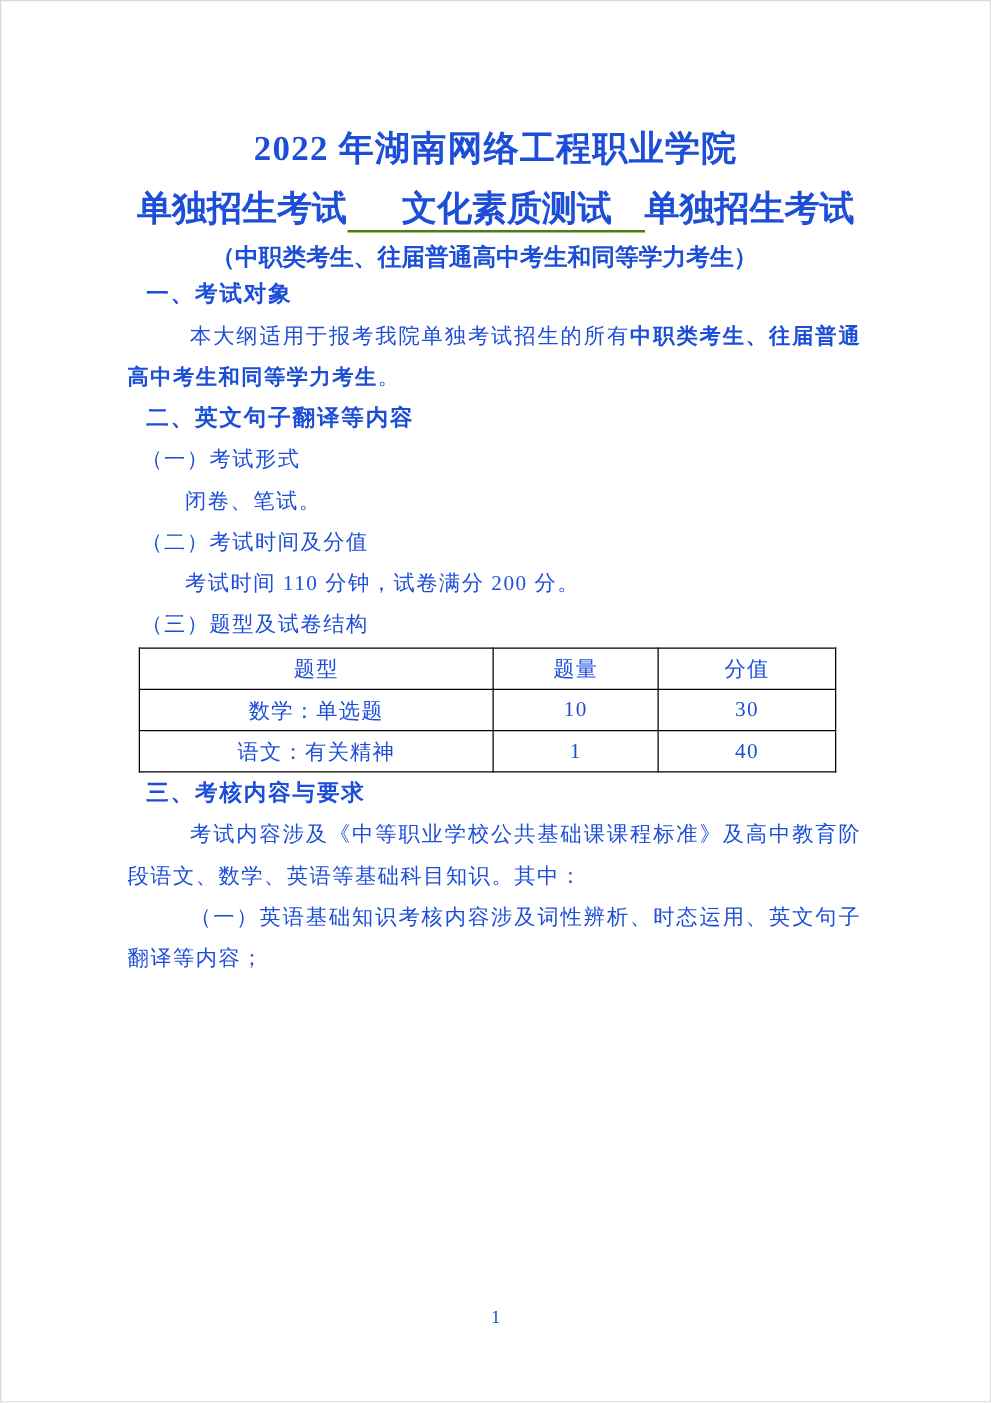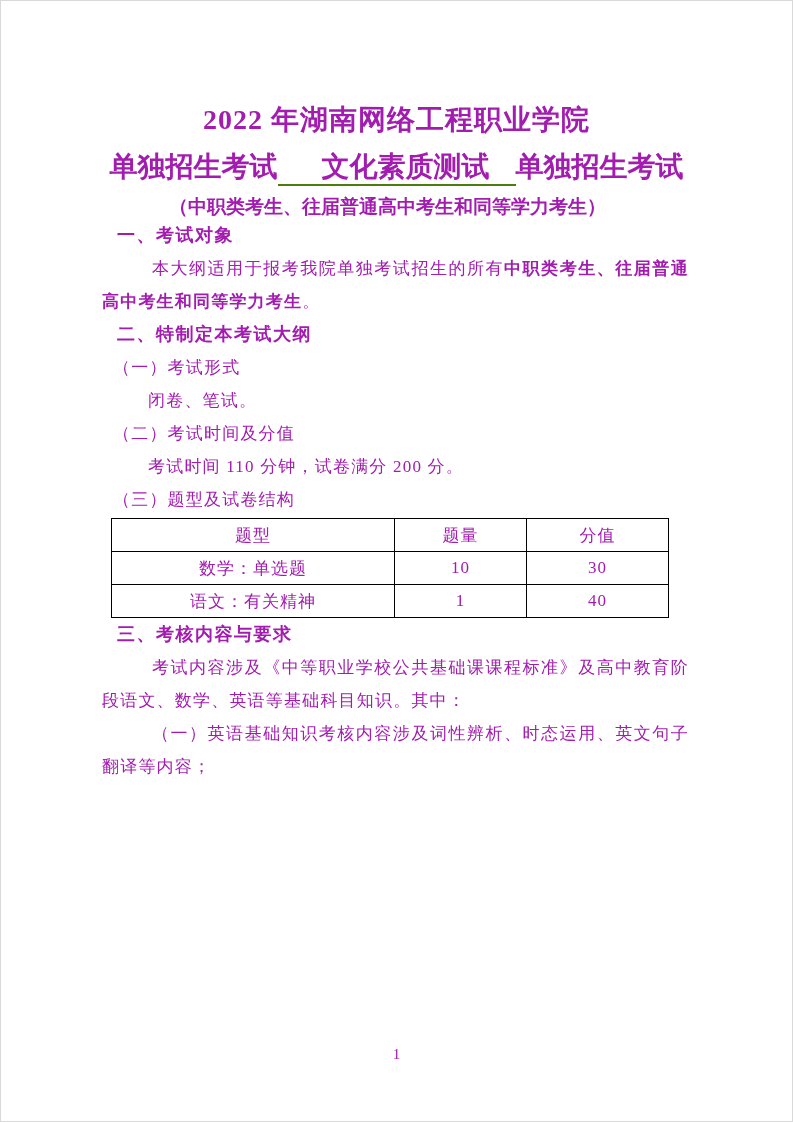--- a/index.html
+++ b/index.html
@@ -3,21 +3,21 @@
 <meta charset="utf-8">
 <style>
   html,body { margin:0; padding:0; background:#ffffff; }
   .page {
     position:relative;
     width:793px; height:1122px;
     background:#ffffff;
     border:1px solid #d9d9d9;
     box-sizing:border-box;
     overflow:hidden;
-    color:#a21caf;
+    color:#1d4ed8;
     font-family:"Liberation Serif", serif;
   }
   
   .title1 {
     margin:102px 0 0 0;
     text-align:center;
     font-size:28px; font-weight:bold;
     line-height:34px;
     letter-spacing:1px;
     font-family:"Liberation Serif", serif;
@@ -102,21 +102,21 @@
 
   <div class="title3">（中职类考生、往届普通高中考生和同等学力考生）</div>
 
   <div class="content">
 
 
     <h2 class="sec">一、考试对象</h2>
 
     <p class="body indent"><span>本大纲适用于报考我院单独考试招生的所有</span><span class="b-run">中职类考生、往届普通高中考生和同等学力考生</span><span>。</span></p>
 
-    <h2 class="sec">二、特制定本考试大纲</h2>
+    <h2 class="sec">二、英文句子翻译等内容</h2>
 
     <p class="body subhead">（一）考试形式</p>
     <p class="body subbody">闭卷、笔试。</p>
     <p class="body subhead">（二）考试时间及分值</p>
     <p class="body subbody">考试时间 110 分钟，试卷满分 200 分。</p>
     <p class="body subhead">（三）题型及试卷结构</p>
 
     <table class="exam">
       <colgroup>
         <col style="width:283px">

